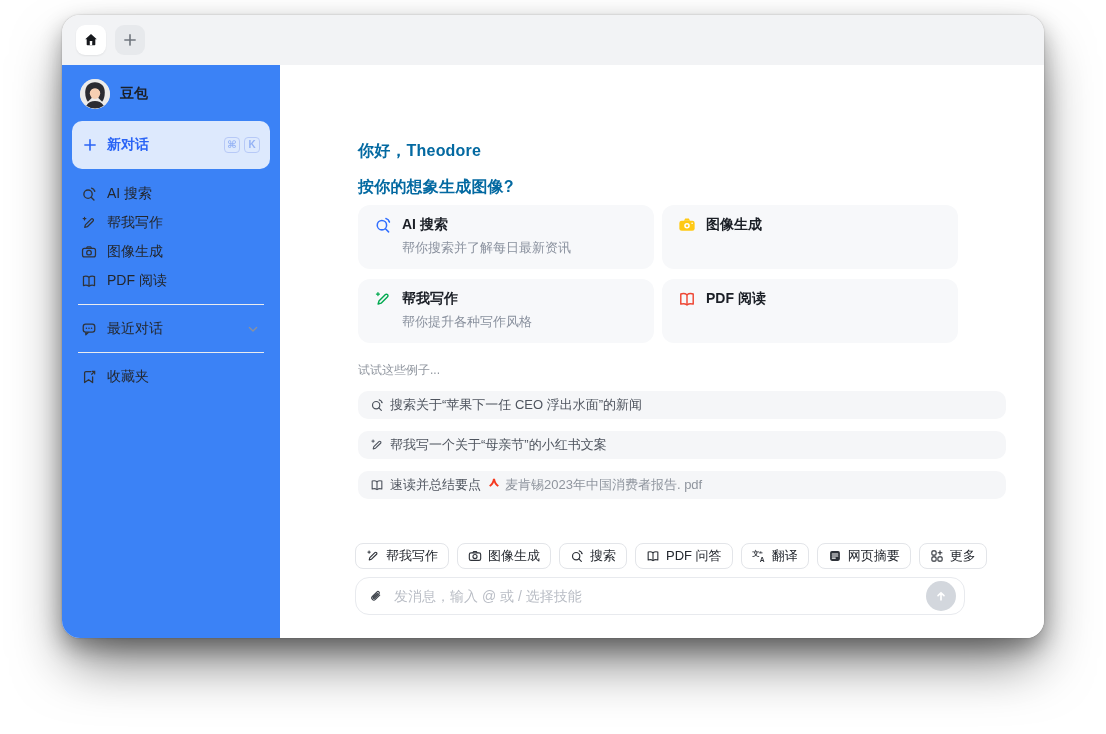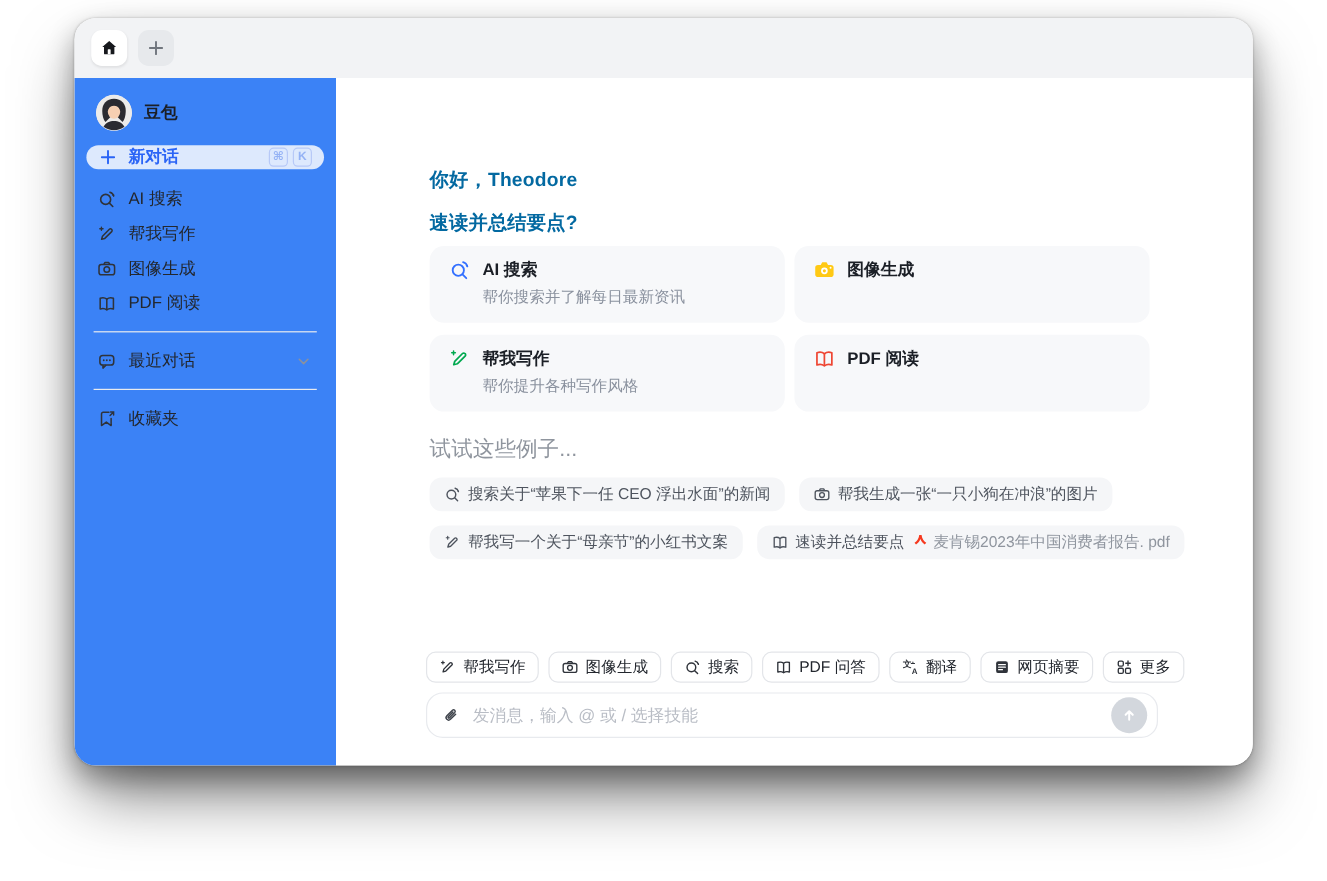--- a/index.html
+++ b/index.html
@@ -18,37 +18,37 @@
   .topbar { height:50px; flex:0 0 auto; background:#f2f3f5; display:flex; align-items:center; gap:9px; padding-left:14px; }
   .tab { width:30px; height:30px; border-radius:9px; display:flex; align-items:center; justify-content:center; cursor:pointer; }
   .tab-home { background:#ffffff; box-shadow:0 1px 2px rgba(0,0,0,.07); }
   .tab-add  { background:#e7e9ec; }
   .bodyrow { flex:1; display:flex; min-height:0; }
 
   .sidebar { width:218px; flex:0 0 auto; background:#3b82f6; padding:12px 10px 0; }
   .profile { display:flex; align-items:center; gap:10px; padding:2px 8px 12px; }
   .avatar { width:30px; height:30px; border-radius:50%; overflow:hidden; flex:0 0 auto; background:#ecebea; }
   .profile-name { font-size:14px; font-weight:700; color:#1b1f26; }
-  .newchat { height:20px; background:#dde9fd; border-radius:10px; display:flex; align-items:center; gap:9px; padding:0 10px; color:#2a64f6; font-size:14px; font-weight:600; cursor:pointer; margin-bottom:10px; }
+  .newchat { height:48px; background:#dde9fd; border-radius:10px; display:flex; align-items:center; gap:9px; padding:0 10px; color:#2a64f6; font-size:14px; font-weight:600; cursor:pointer; margin-bottom:10px; }
   .kbd-group { margin-left:auto; display:flex; gap:4px; }
   .kbd { width:16px; height:16px; border:1px solid #b7c9f7; border-radius:4px; color:#94b2f5; font-size:10px; line-height:1; display:flex; align-items:center; justify-content:center; }
   .nav-item { height:29px; display:flex; align-items:center; gap:10px; padding:0 9px; font-size:14px; color:#23272e; border-radius:8px; cursor:pointer; }
   .divider { height:1px; background:#e9ebef; margin:9px 6px; }
   .chev { margin-left:auto; color:#8a919f; }
 
   .main { flex:1; min-width:0; background:#ffffff; position:relative; }
   .content { margin-left:78px; width:600px; padding-top:68px; }
   .greet { font-size:16px; font-weight:700; color:#0369a1; line-height:36px; letter-spacing:.2px; }
   .cards { display:grid; grid-template-columns:296px 296px; gap:10px 8px; margin-top:0; }
   .card { background:#f7f8fa; border-radius:12px; padding:11px 16px 12px; cursor:pointer; }
   .card-head { display:flex; align-items:center; gap:10px; }
   .card-title { font-size:14px; font-weight:700; color:#1b1f26; }
   .card-desc { margin:5px 0 0 28px; font-size:13px; color:#8a919e; }
-  .exlabel { margin-top:19px; font-size:18px; color:#8f959e; }
-  .chips { margin-top:12px; display:flex; flex-wrap:wrap; gap:12px; width:648px; }
+  .exlabel { margin-top:19px; font-size:12px; color:#8f959e; }
+  .chips { margin-top:12px; display:flex; flex-wrap:wrap; gap:12px; width:648px;flex-direction:column; }
   .chip { height:28px; background:#f5f6f8; border-radius:10px; display:flex; align-items:center; gap:6px; padding:0 12px; font-size:13px; color:#4e545e; cursor:pointer; white-space:nowrap; }
   .chip .file { color:#8f959e; display:flex; align-items:flex-start; gap:4px; }
 
   .composer { position:absolute; left:75px; bottom:23px; width:610px; }
   .schips { display:flex; gap:8px; margin-bottom:8px; }
   .schip { height:26px; border:1px solid #e3e5e9; background:#fff; border-radius:8px; display:flex; align-items:center; gap:6px; padding:0 10px; font-size:13px; color:#23272e; cursor:pointer; white-space:nowrap; }
   .inputbox { height:38px; border:1.5px solid #e8eaee; border-radius:14px; background:#fff; display:flex; align-items:center; gap:8px; padding:0 8px 0 12px; }
   .inputbox input { flex:1; border:none; outline:none; background:transparent; font-size:14px; color:#1b1f26; font-family:inherit; }
   .inputbox input::placeholder { color:#b9bdc5; }
   .send { width:30px; height:30px; border-radius:50%; background:#d3d7dd; display:flex; align-items:center; justify-content:center; cursor:pointer; flex:0 0 auto; }
@@ -225,21 +225,21 @@
         <svg class="ic" style="color:#2f333a">
             <use href="#i-bmk"></use>
           </svg>
         <span>收藏夹</span>
       </div>
     </aside>
 
     <main class="main">
       <div class="content">
         <div class="greet">你好，Theodore</div>
-        <div class="greet">速读并总结要点?</div>
+        <div class="greet">按你的想象生成图像?</div>
 
         <div class="cards">
           <div class="card">
             <div class="card-head">
               <svg class="ic18" style="color:#3370FF">
                   <use href="#i-search"></use>
                 </svg>
               <span class="card-title">AI 搜索</span>
             </div>
             <div class="card-desc">帮你搜索并了解每日最新资讯</div>
@@ -272,26 +272,20 @@
         </div>
 
         <div class="exlabel">试试这些例子...</div>
 
         <div class="chips">
           <div class="chip">
             <svg class="ic14" style="color:#4e545e">
                 <use href="#i-search"></use>
               </svg>
             <span>搜索关于“苹果下一任 CEO 浮出水面”的新闻</span>
-          </div>
-          <div class="chip">
-            <svg class="ic14" style="color:#4e545e">
-                <use href="#i-cam"></use>
-              </svg>
-            <span>帮我生成一张“一只小狗在冲浪”的图片</span>
           </div>
           <div class="chip">
             <svg class="ic14" style="color:#4e545e">
                 <use href="#i-pen"></use>
               </svg>
             <span>帮我写一个关于“母亲节”的小红书文案</span>
           </div>
           <div class="chip">
             <svg class="ic14" style="color:#4e545e">
                 <use href="#i-book"></use>

